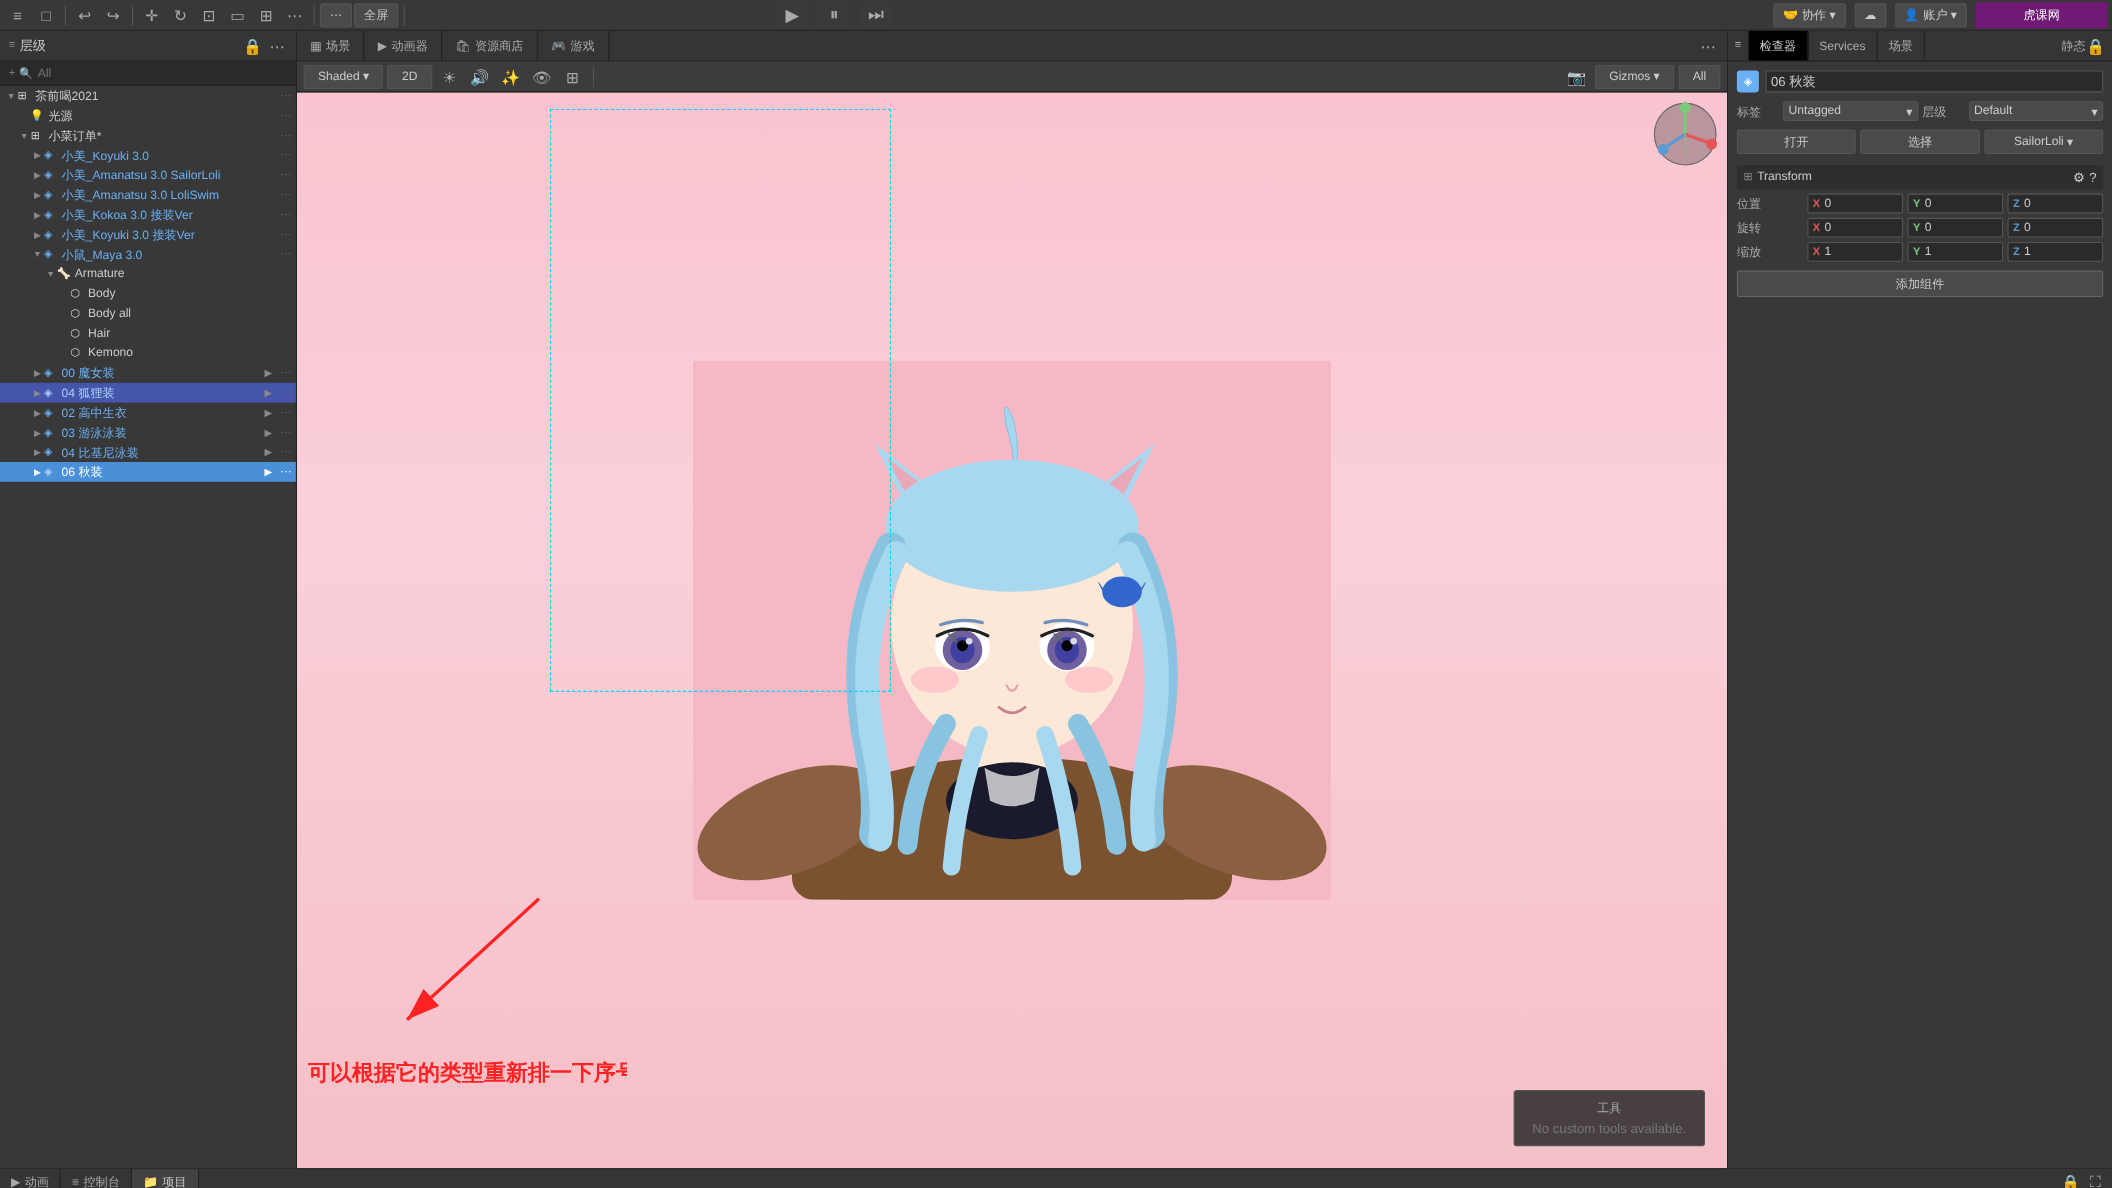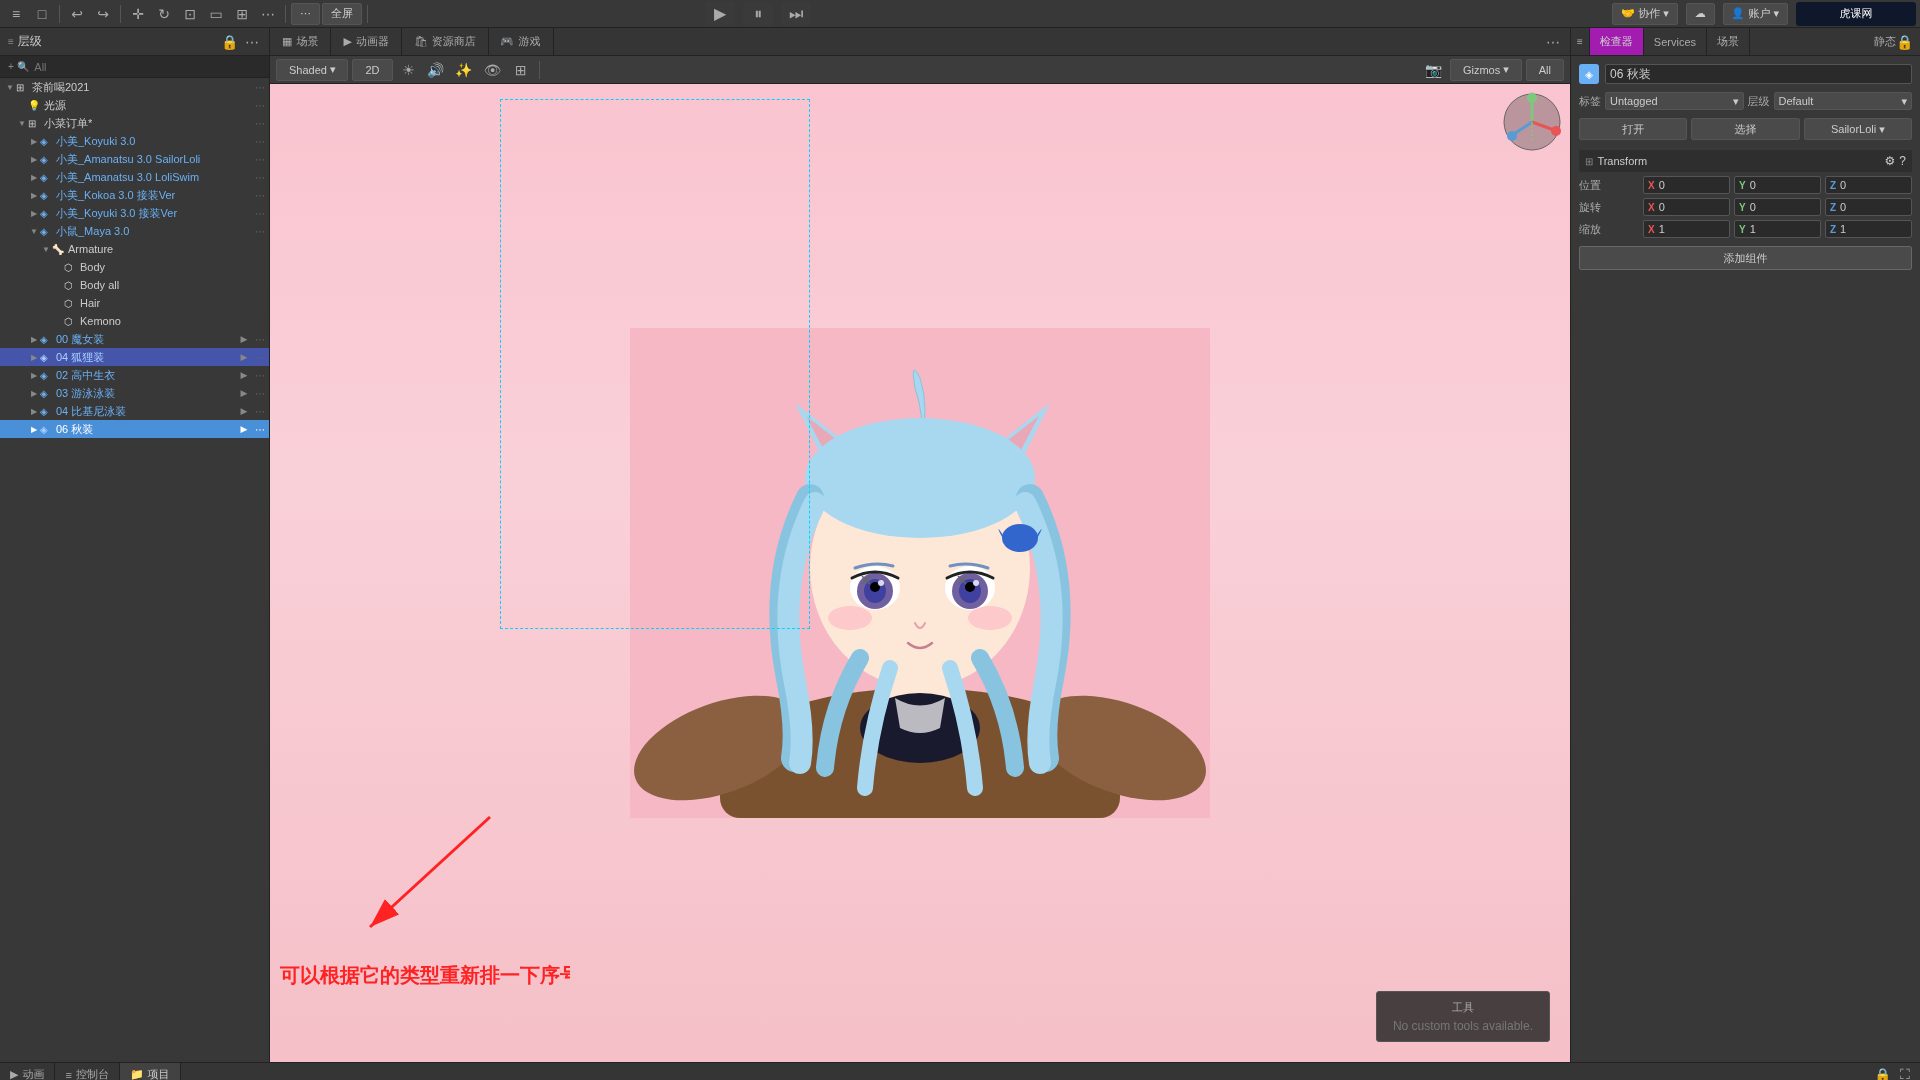--- a/index.html
+++ b/index.html
@@ -53,24 +53,24 @@
     
     
     #tools-panel { position: absolute; bottom: 20px; right: 20px; background: rgba(40,40,40,0.85); border: 1px solid #555; border-radius: 3px; padding: 8px 16px; }
     #tools-panel .title { color: #aaa; font-size: 11px; text-align: center; margin-bottom: 4px; }
     #tools-panel .subtitle { color: #777; font-size: 12px; text-align: center; }
     
     
     #right-panel { width: 350px; background: #383838; border-left: 1px solid #222; display: flex; flex-direction: column; flex-shrink: 0; }
     #inspector-tabs { display: flex; height: 28px; background: #353535; border-bottom: 1px solid #222; }
     .inspector-tab { padding: 0 10px; display: flex; align-items: center; font-size: 11px; color: #aaa; cursor: pointer; border-right: 1px solid #222; }
-    .inspector-tab.active { background: #a21caf; color: #ccc; }
+    .inspector-tab.active { background: #000000; color: #ccc; }
     
     #inspector-body { padding: 8px; flex: 1; overflow-y: auto; }
-    .inspector-dropdown { flex: 1; height: 18px; background: #4a4a4a; border: 1px solid #555; border-radius: 2px; padding: 0 4px; font-size: 11px; color: #ccc; display: flex; align-items: center; justify-content: space-between; cursor: pointer; }
+    .inspector-dropdown { flex: 1; height: 18px; background: #4a4a4a; border: 1px solid #555; border-radius: 2px; padding: 0 4px; font-size: 11px; color: #ccc; display: flex; align-items: center; justify-content: space-between; cursor: pointer; margin-left: 16px; }
     
     .inspector-section { margin-bottom: 8px; }
     .inspector-section-header { display: flex; align-items: center; background: #2e2e2e; padding: 4px 6px; margin-bottom: 4px; border-radius: 2px; cursor: pointer; gap: 4px; }
     .inspector-section-header .icon { color: #888; font-size: 10px; }
     .inspector-section-header .title { font-size: 11px; color: #ccc; font-weight: normal; }
     
     .transform-grid { display: grid; grid-template-columns: 60px 1fr 1fr 1fr; gap: 4px; align-items: center; margin-bottom: 4px; }
     .transform-label { font-size: 11px; color: #aaa; }
     .transform-field { height: 18px; background: #2a2a2a; border: 1px solid #555; border-radius: 2px; padding: 0 4px; font-size: 11px; color: #ccc; display: flex; align-items: center; gap: 2px; }
     .transform-field .axis { font-size: 10px; font-weight: bold; margin-right: 2px; }
@@ -125,21 +125,21 @@
     <div class="toolbar-icon" style="background:#3a3a3a; width:30px; height:24px; border-radius:3px; font-size:16px;">⏭</div>
   </div>
   <div style="flex:1; display:flex; align-items:center; justify-content:flex-end; gap:8px;">
     <div class="toolbar-btn">
       <span>🤝 协作</span>▾
     </div>
     <div class="toolbar-btn">☁</div>
     <div class="toolbar-btn">
       <span>👤 账户</span>▾
     </div>
-    <div style="background:#0f172a; width:120px; height:24px; border-radius:3px; display:flex; align-items:center; justify-content:center; font-size:11px; color:white; cursor:pointer;">虎课网</div>
+    <div style="background:#701a75; width:120px; height:24px; border-radius:3px; display:flex; align-items:center; justify-content:center; font-size:11px; color:white; cursor:pointer;">虎课网</div>
   </div>
 </div>
 
 <div id="main-layout">
 
   <div id="left-panel">
     <div id="hierarchy-header">
       <span style="font-size:10px;color:#888;">≡</span>
       <span>层级</span>
       <div style="margin-left:auto; display:flex; gap:4px;">

